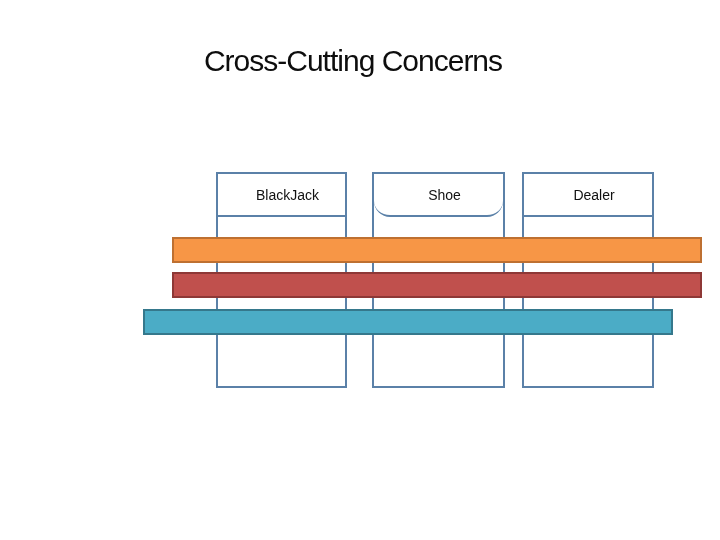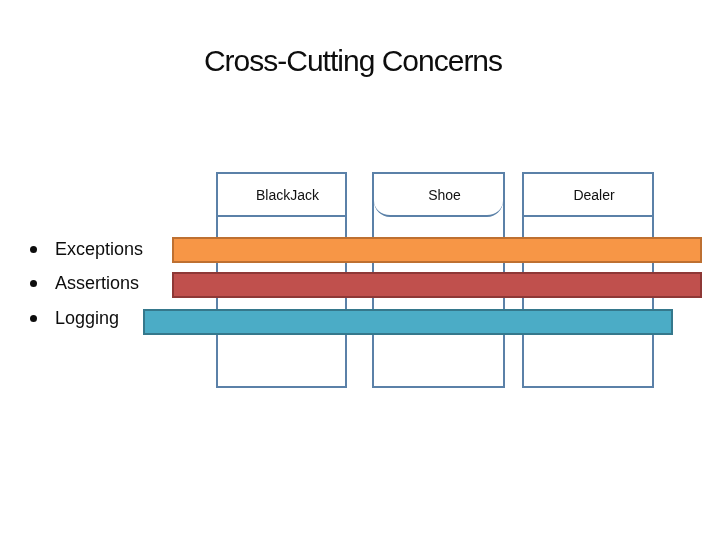--- a/index.html
+++ b/index.html
@@ -110,28 +110,14 @@
       <span>Dealer</span>
     </div>
   </div>
 
   <div class="concern-bar bar-exceptions" style="background-color: rgb(247, 150, 70); border-color: rgb(190, 112, 49);"></div>
 
   <div class="concern-bar bar-assertions" style="background-color: rgb(192, 80, 77); border-color: rgb(142, 56, 54);"></div>
 
   <div class="concern-bar bar-logging" style="background-color: rgb(75, 172, 198); border-color: rgb(53, 120, 140);"></div>
 
-  <div class="bullet-list">
-    <div class="bullet-item">
-      <span class="bullet-dot"></span>
-      <span class="bullet-label">Exceptions</span>
-    </div>
-    <div class="bullet-item">
-      <span class="bullet-dot"></span>
-      <span class="bullet-label">Assertions</span>
-    </div>
-    <div class="bullet-item">
-      <span class="bullet-dot"></span>
-      <span class="bullet-label">Logging</span>
-    </div>
-  </div>
 
 </div>
 
 </body></html>

